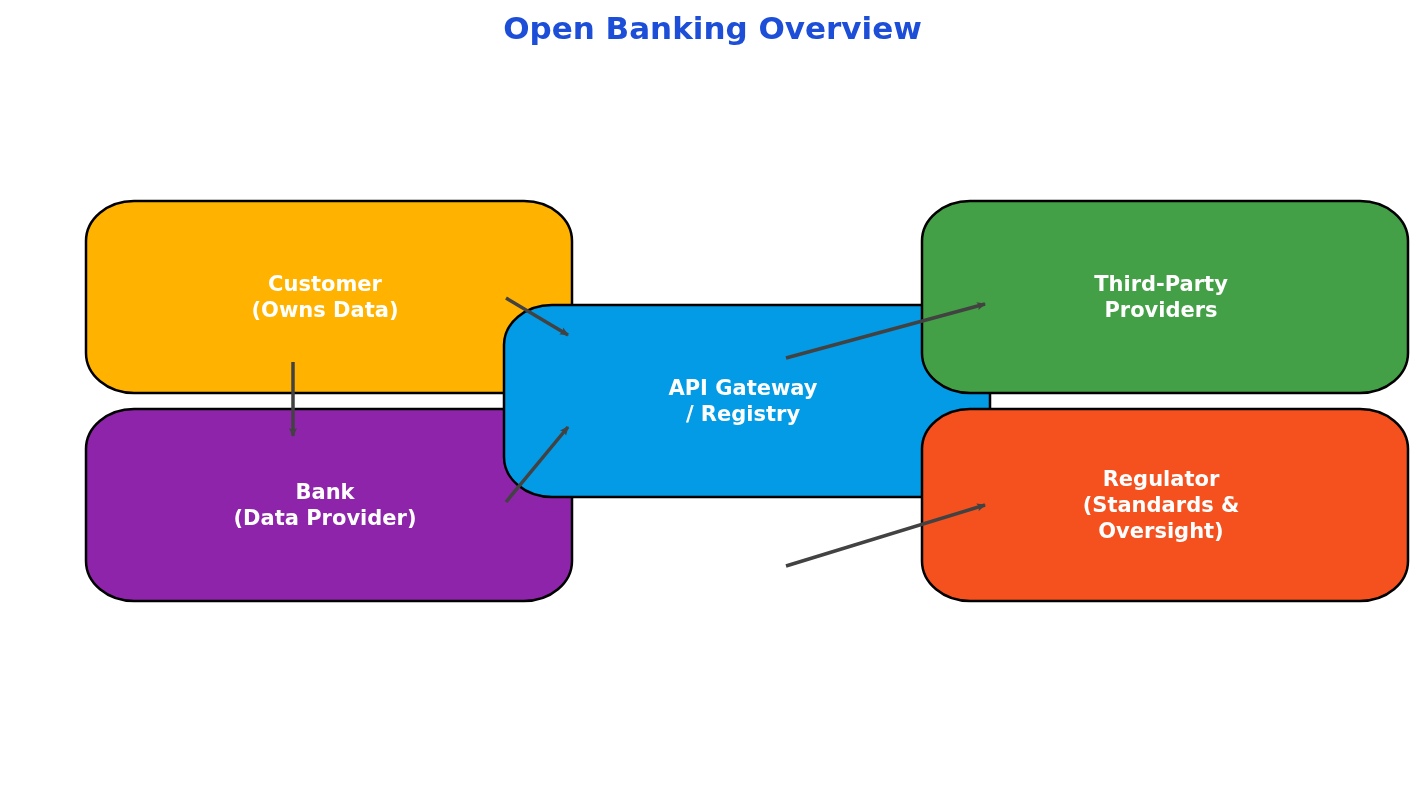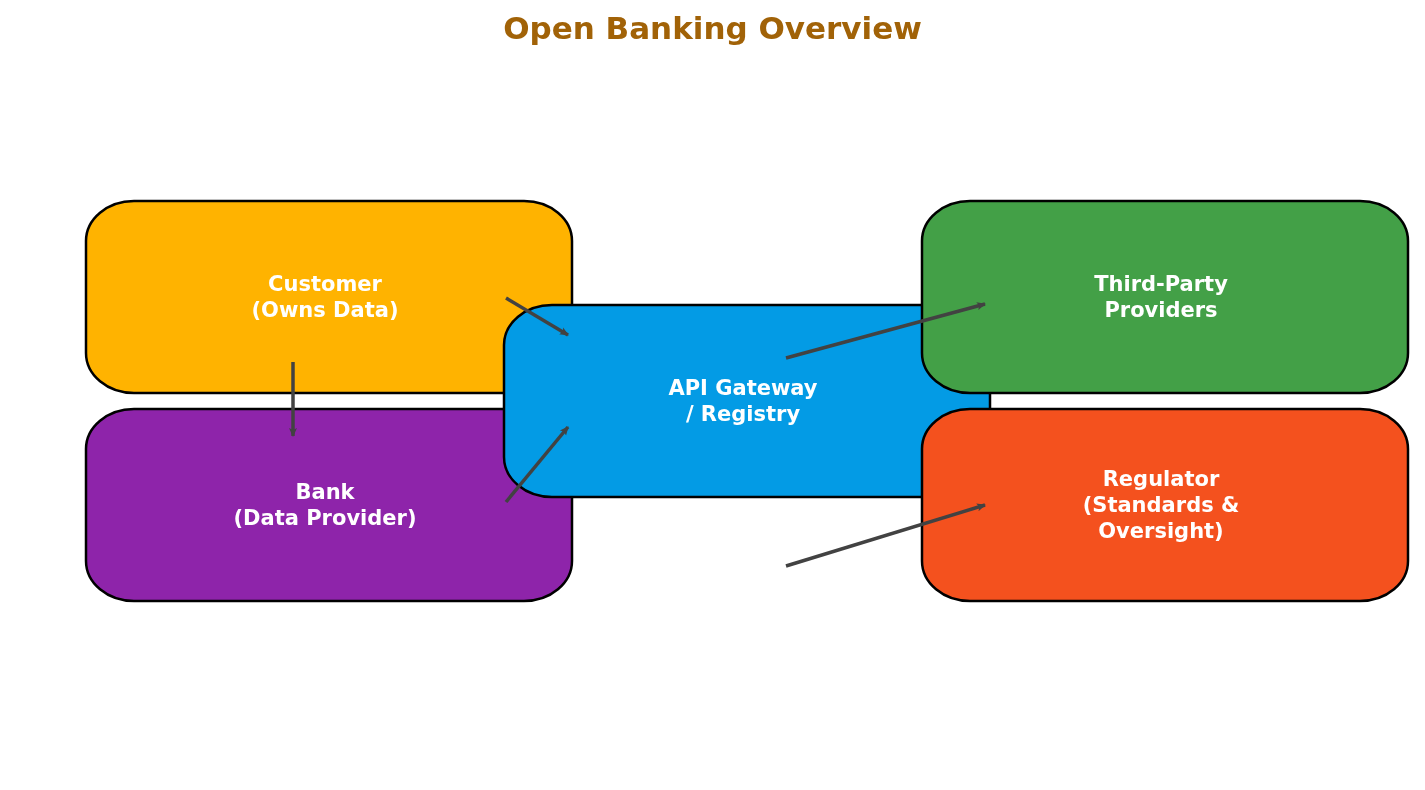--- a/index.html
+++ b/index.html
@@ -1,17 +1,17 @@
 <!DOCTYPE html>
 <html><head>
 <meta charset="utf-8">
 <style>
   html, body { margin: 0; padding: 0; background: #ffffff; }
   body { width: 1425px; height: 790px; position: relative; overflow: hidden; font-family: "DejaVu Sans", sans-serif; }
-  .title { position: absolute; left: 0; top: 10px; width: 1425px; text-align: center; font-size: 31px; font-weight: bold; color: #a16207; }
+  .title { position: absolute; left: 0; top: 10px; width: 1425px; text-align: center; font-size: 31px; font-weight: bold; color: #1d4ed8; }
   svg.diagram { position: absolute; left: 0; top: 0; }
   .node-label { font-family: "DejaVu Sans", sans-serif; font-weight: bold; font-size: 21px; fill: #ffffff; }
 </style>
 </head>
 <body>
 
 <div class="title">Open Banking Overview</div>
 
 <svg class="diagram" width="1425" height="790">
   <defs>

